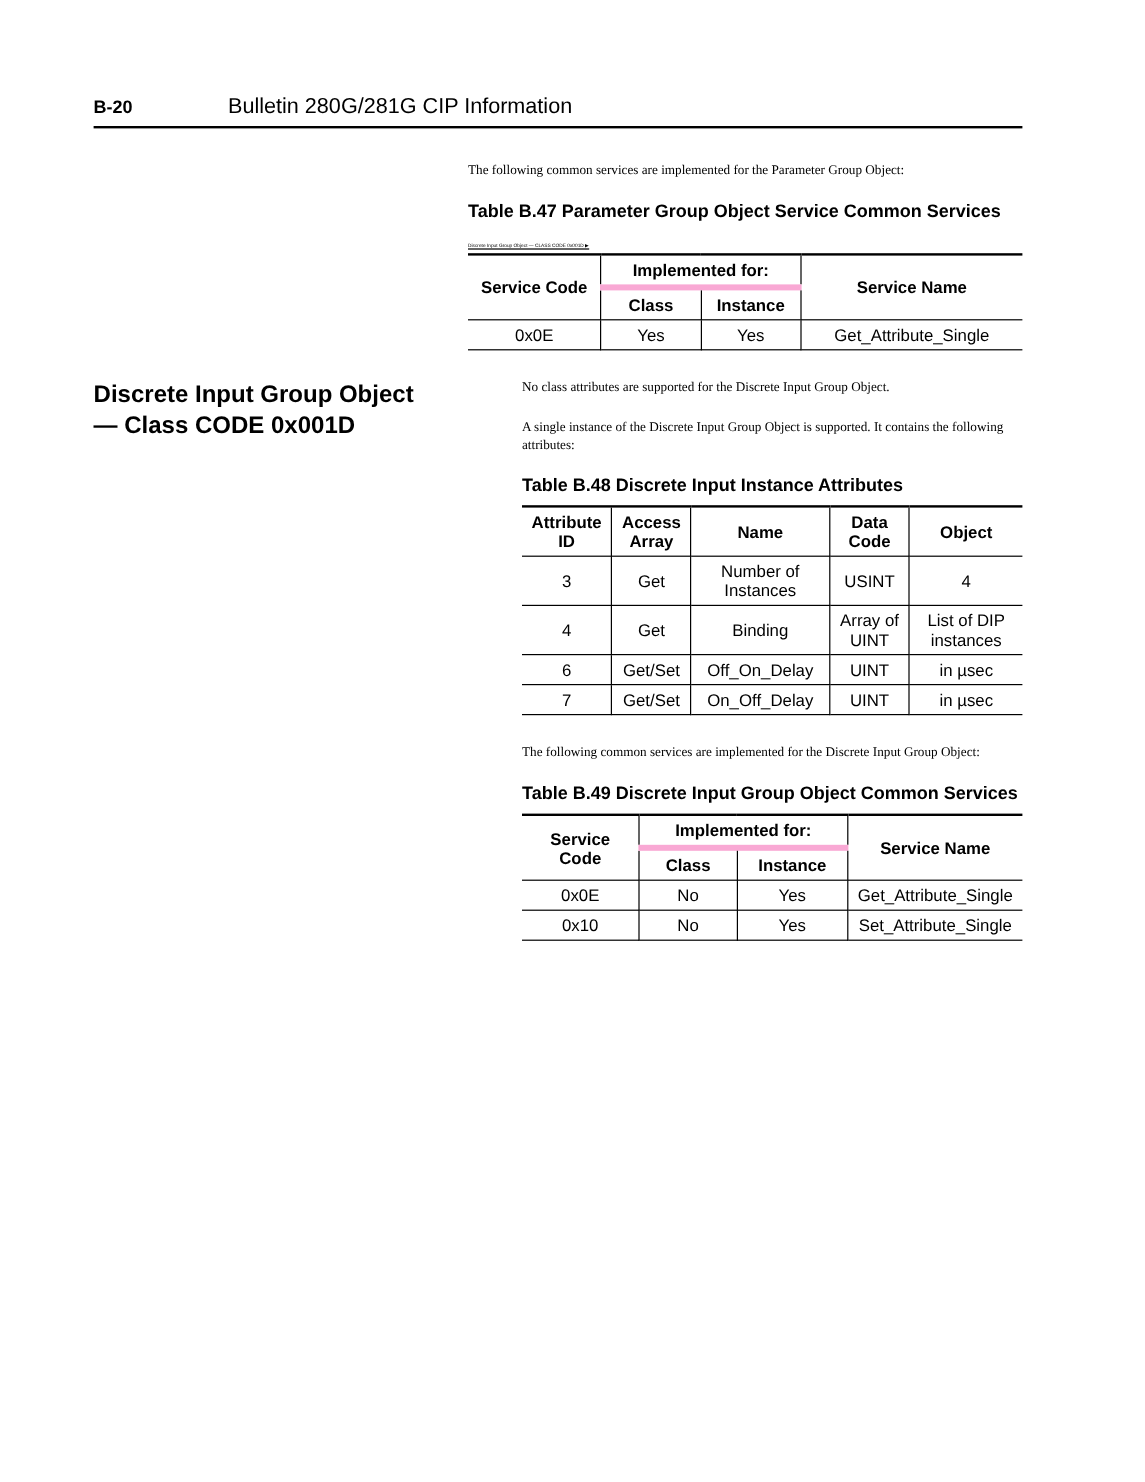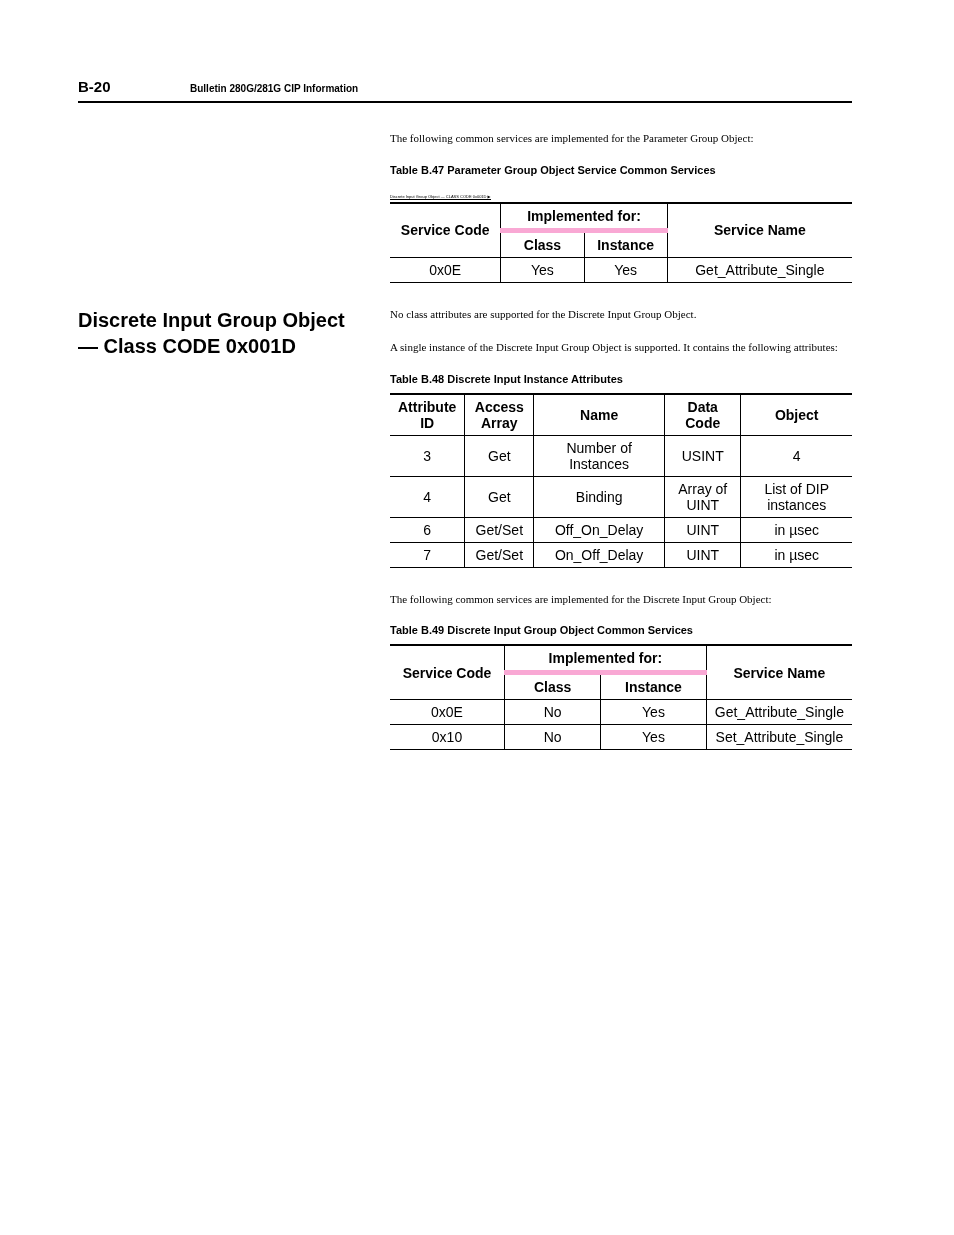--- a/index.html
+++ b/index.html
@@ -23,40 +23,39 @@
     align-items: baseline;
     font-family: Arial, Helvetica, sans-serif;
     margin-bottom: 6px;
   }
   .page-num {
     font-weight: bold;
     font-size: 15px;
     width: 112px;
   }
   .header-title {
-    font-size: 10px;
-    font-weight: bold;
+    font-size: 18px;
   }
   .hr-thick {
     border: none;
     border-top: 2.5px solid #000;
     margin: 0 0 28px 0;
   }
   .content-indent {
     margin-left: 312px;
   }
   .body-text {
     font-size: 11px;
     line-height: 1.35;
     margin: 0 0 18px 0;
   }
   .table-caption {
     font-family: Arial, Helvetica, sans-serif;
     font-weight: bold;
-    font-size: 11px;
+    font-size: 15px;
     margin: 0 0 8px 0;
   }
   .tiny-hint {
     font-family: Arial, Helvetica, sans-serif;
     font-size: 4px;
     border-bottom: 0.5px solid #000;
     display: inline-block;
     margin-bottom: 2px;
   }
   table.data-table {
@@ -91,20 +90,21 @@
   }
   table.data-table td:first-child,
   table.data-table th:first-child {
     border-left: none;
   }
 
   .section-row {
     display: flex;
     align-items: flex-start;
     margin-top: 6px;
+    gap: 45px;
   }
   .section-heading {
     font-family: Arial, Helvetica, sans-serif;
     font-weight: bold;
     font-size: 20px;
     width: 312px;
     padding-right: 20px;
     box-sizing: border-box;
     line-height: 1.3;
   }

